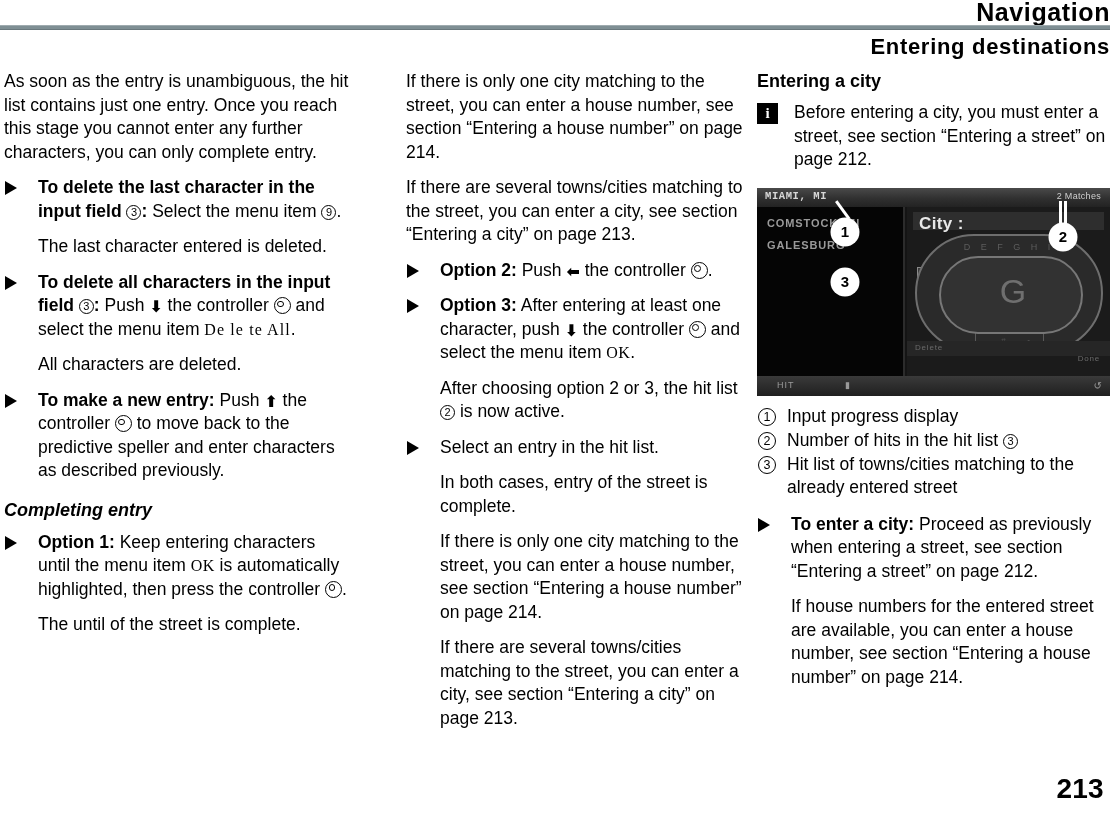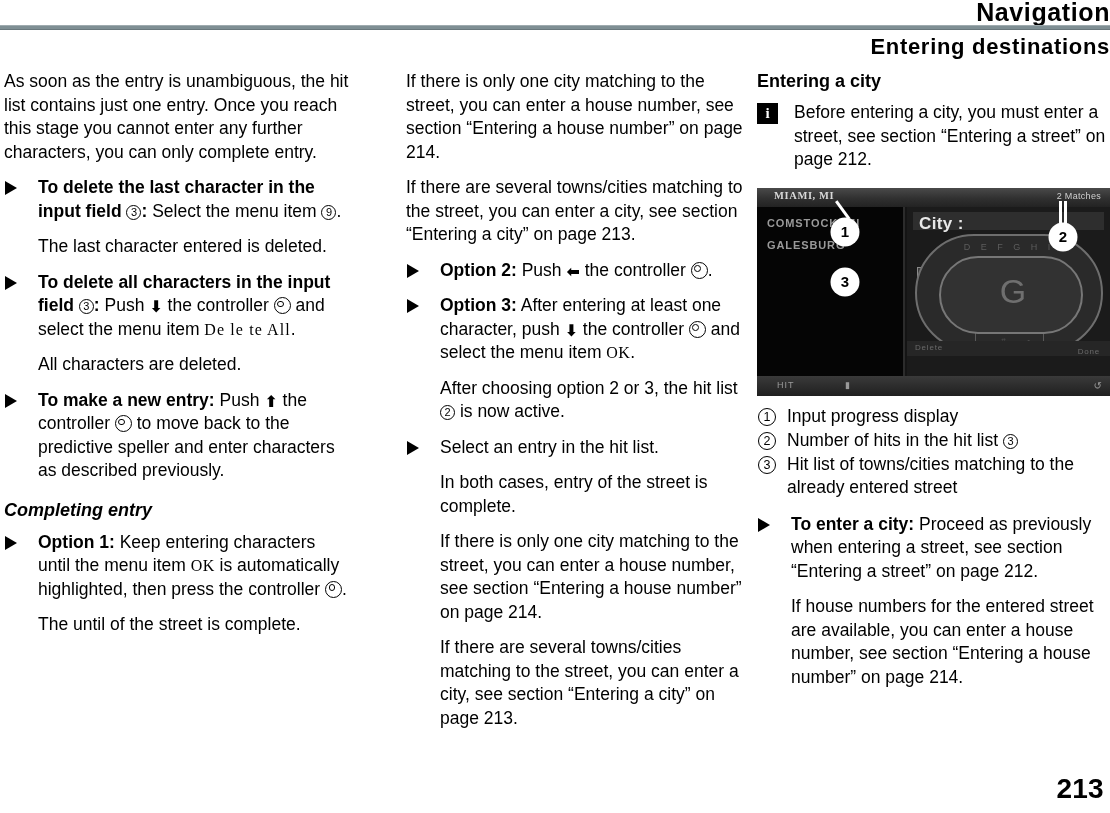--- a/index.html
+++ b/index.html
@@ -208,24 +208,24 @@
     background: #151515;
     margin: 0 0 9px 0;
     overflow: hidden;
   }
   .ns-topbar {
     position: absolute; left: 0; top: 0;
     width: 353px; height: 19px;
     background: linear-gradient(to bottom, #4a4a4a 0%, #303030 55%, #232323 100%);
   }
   .ns-topbar-title {
-    position: absolute; left: 17px; top: 2px;
+    position: absolute; left: 8px; top: 2px;
     font-size: 10.5px; font-weight: bold; color: #d8d8d8;
     letter-spacing: 0.6px;
-    font-family: Liberation Serif, serif;
+    font-family: Liberation Mono, monospace;
   }
   .ns-topbar-matches {
     position: absolute; right: 9px; top: 3px;
     font-size: 9px; color: #cfcfcf; letter-spacing: 0.3px;
   }
   .ns-left {
     position: absolute; left: 0; top: 19px;
     width: 148px; height: 169px;
     background: #050505;
     border-right: 2px solid #2c2c2c;
@@ -307,21 +307,21 @@
   .ns-softbar {
     position: absolute; left: 150px; bottom: 20px;
     width: 203px; height: 15px;
     background: #262626;
   }
   .ns-soft-l {
     position: absolute; left: 8px; top: 2px;
     font-size: 8px; color: #6a6a6a; letter-spacing: 0.8px;
   }
   .ns-soft-r {
-    position: absolute; right: 10px; top: 6px;
+    position: absolute; right: 10px; top: 13px;
     font-size: 8px; color: #6a6a6a; letter-spacing: 0.8px;
   }
   .ns-statusbar {
     position: absolute; left: 0; bottom: 0;
     width: 353px; height: 20px;
     background: linear-gradient(to bottom, #3a3a3a 0%, #2a2a2a 60%, #1f1f1f 100%);
   }
   .ns-status-l {
     position: absolute; left: 20px; top: 4px;
     font-size: 9px; color: #9a9a9a; letter-spacing: 1px;

